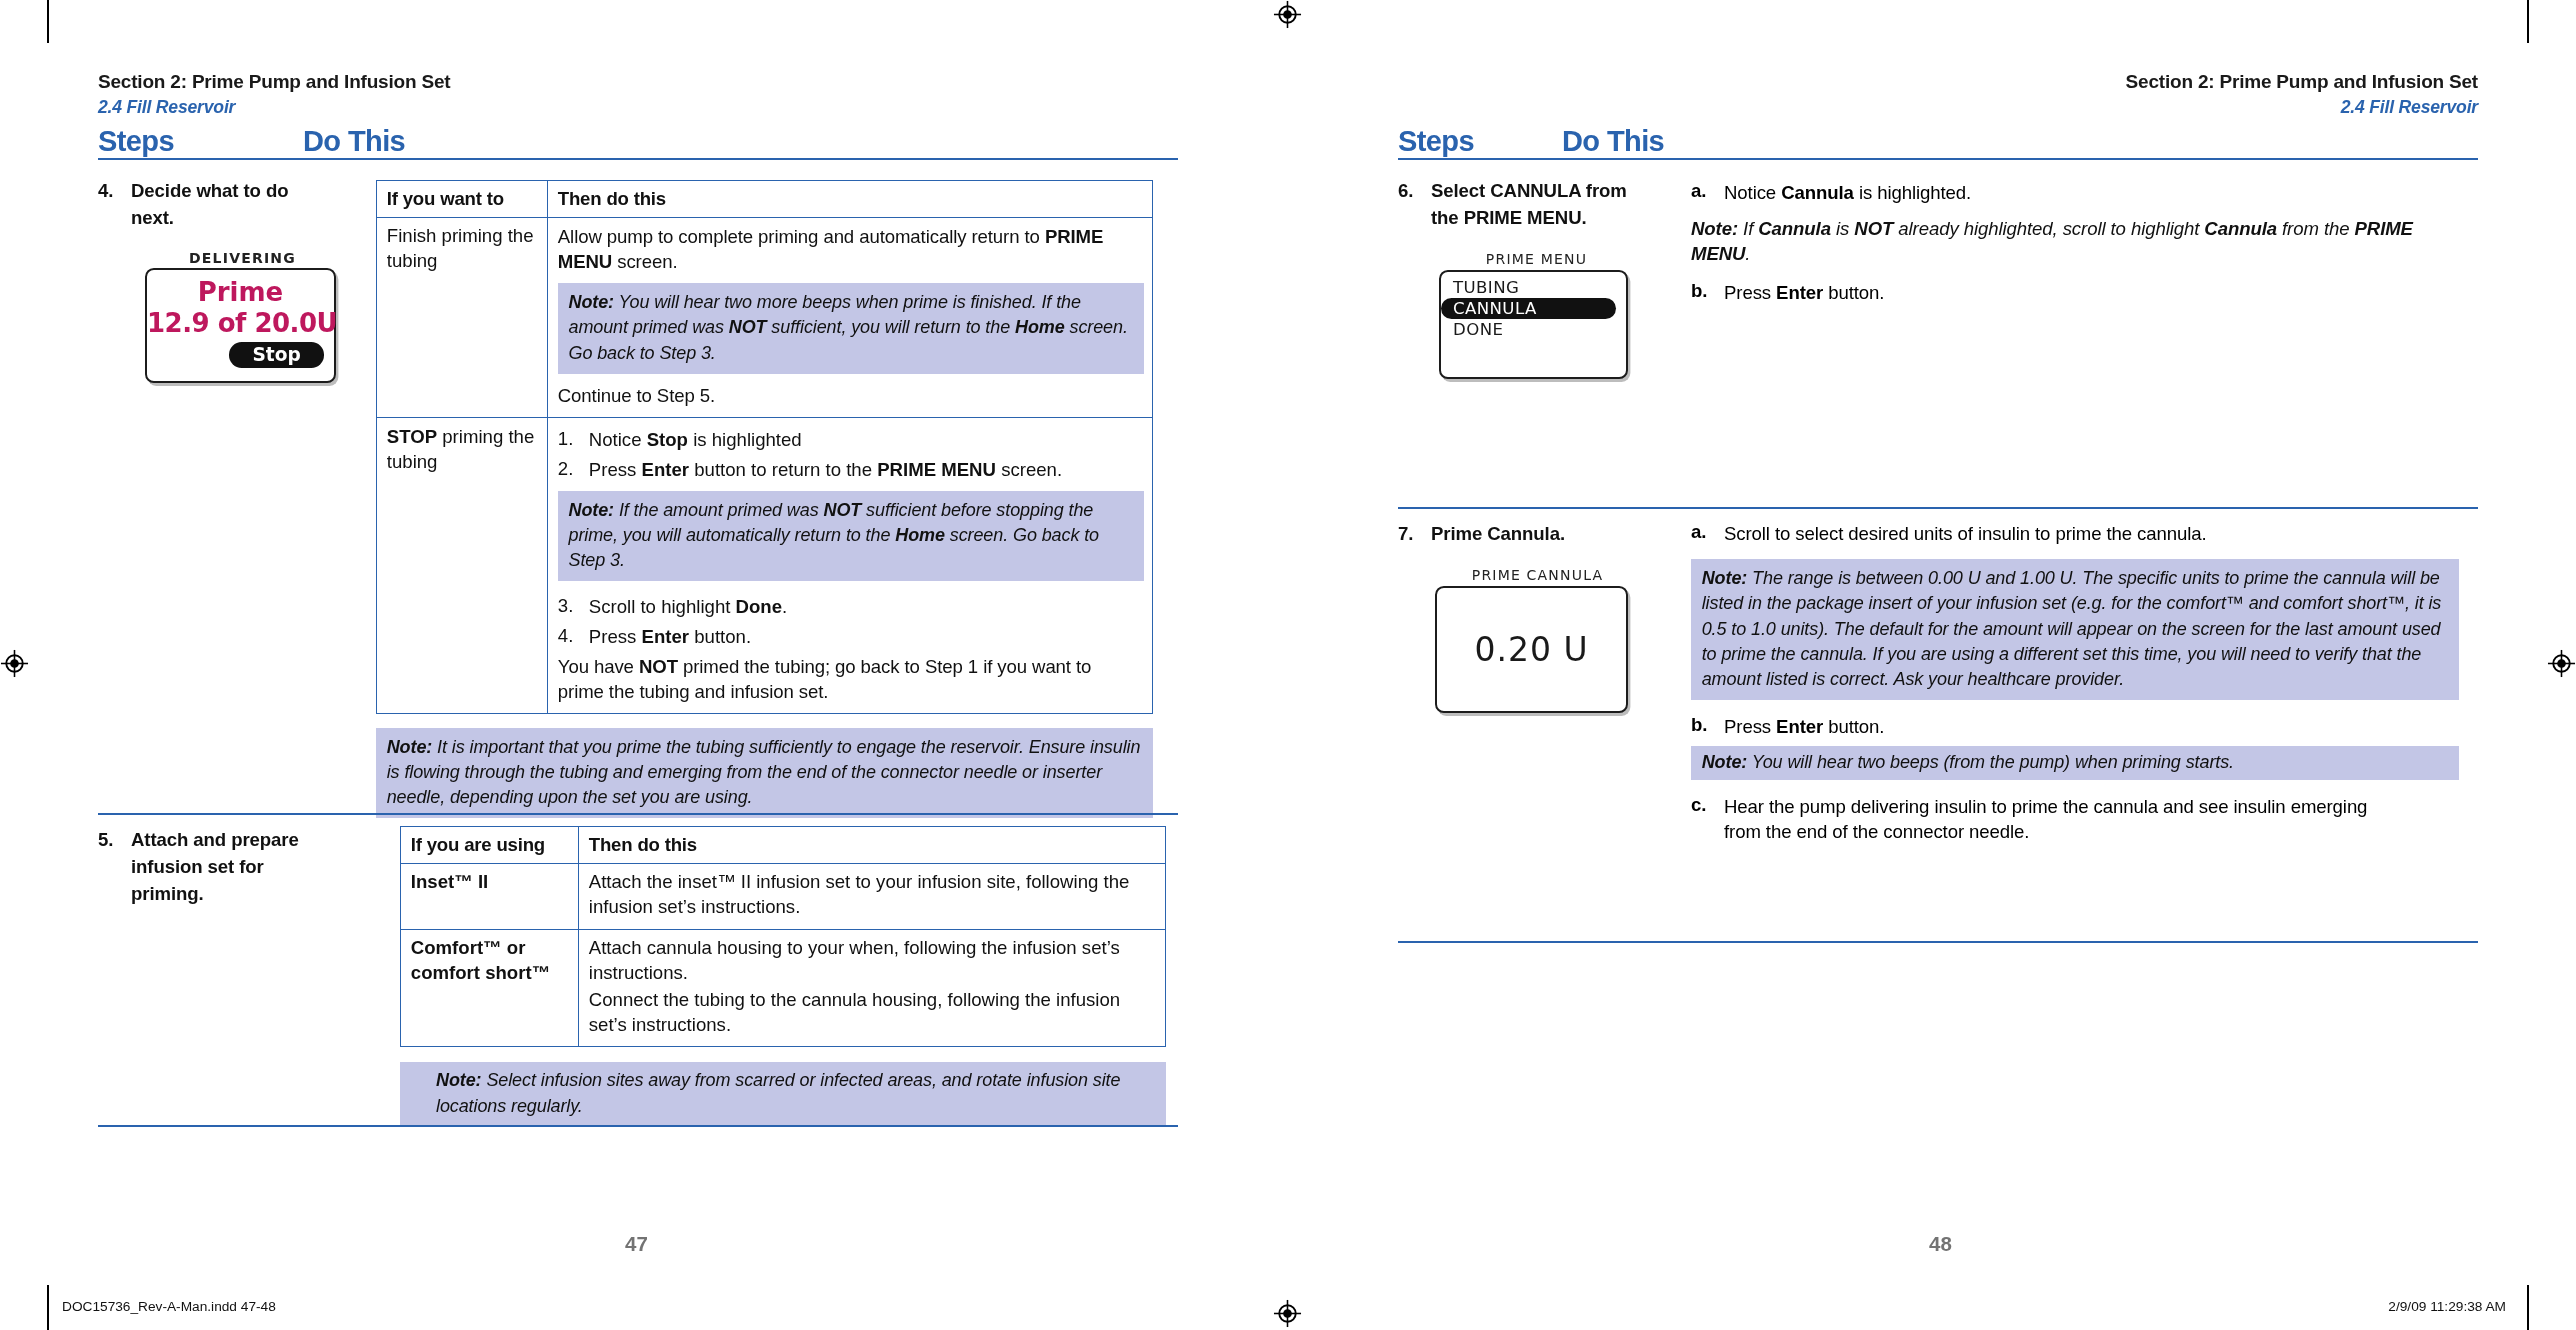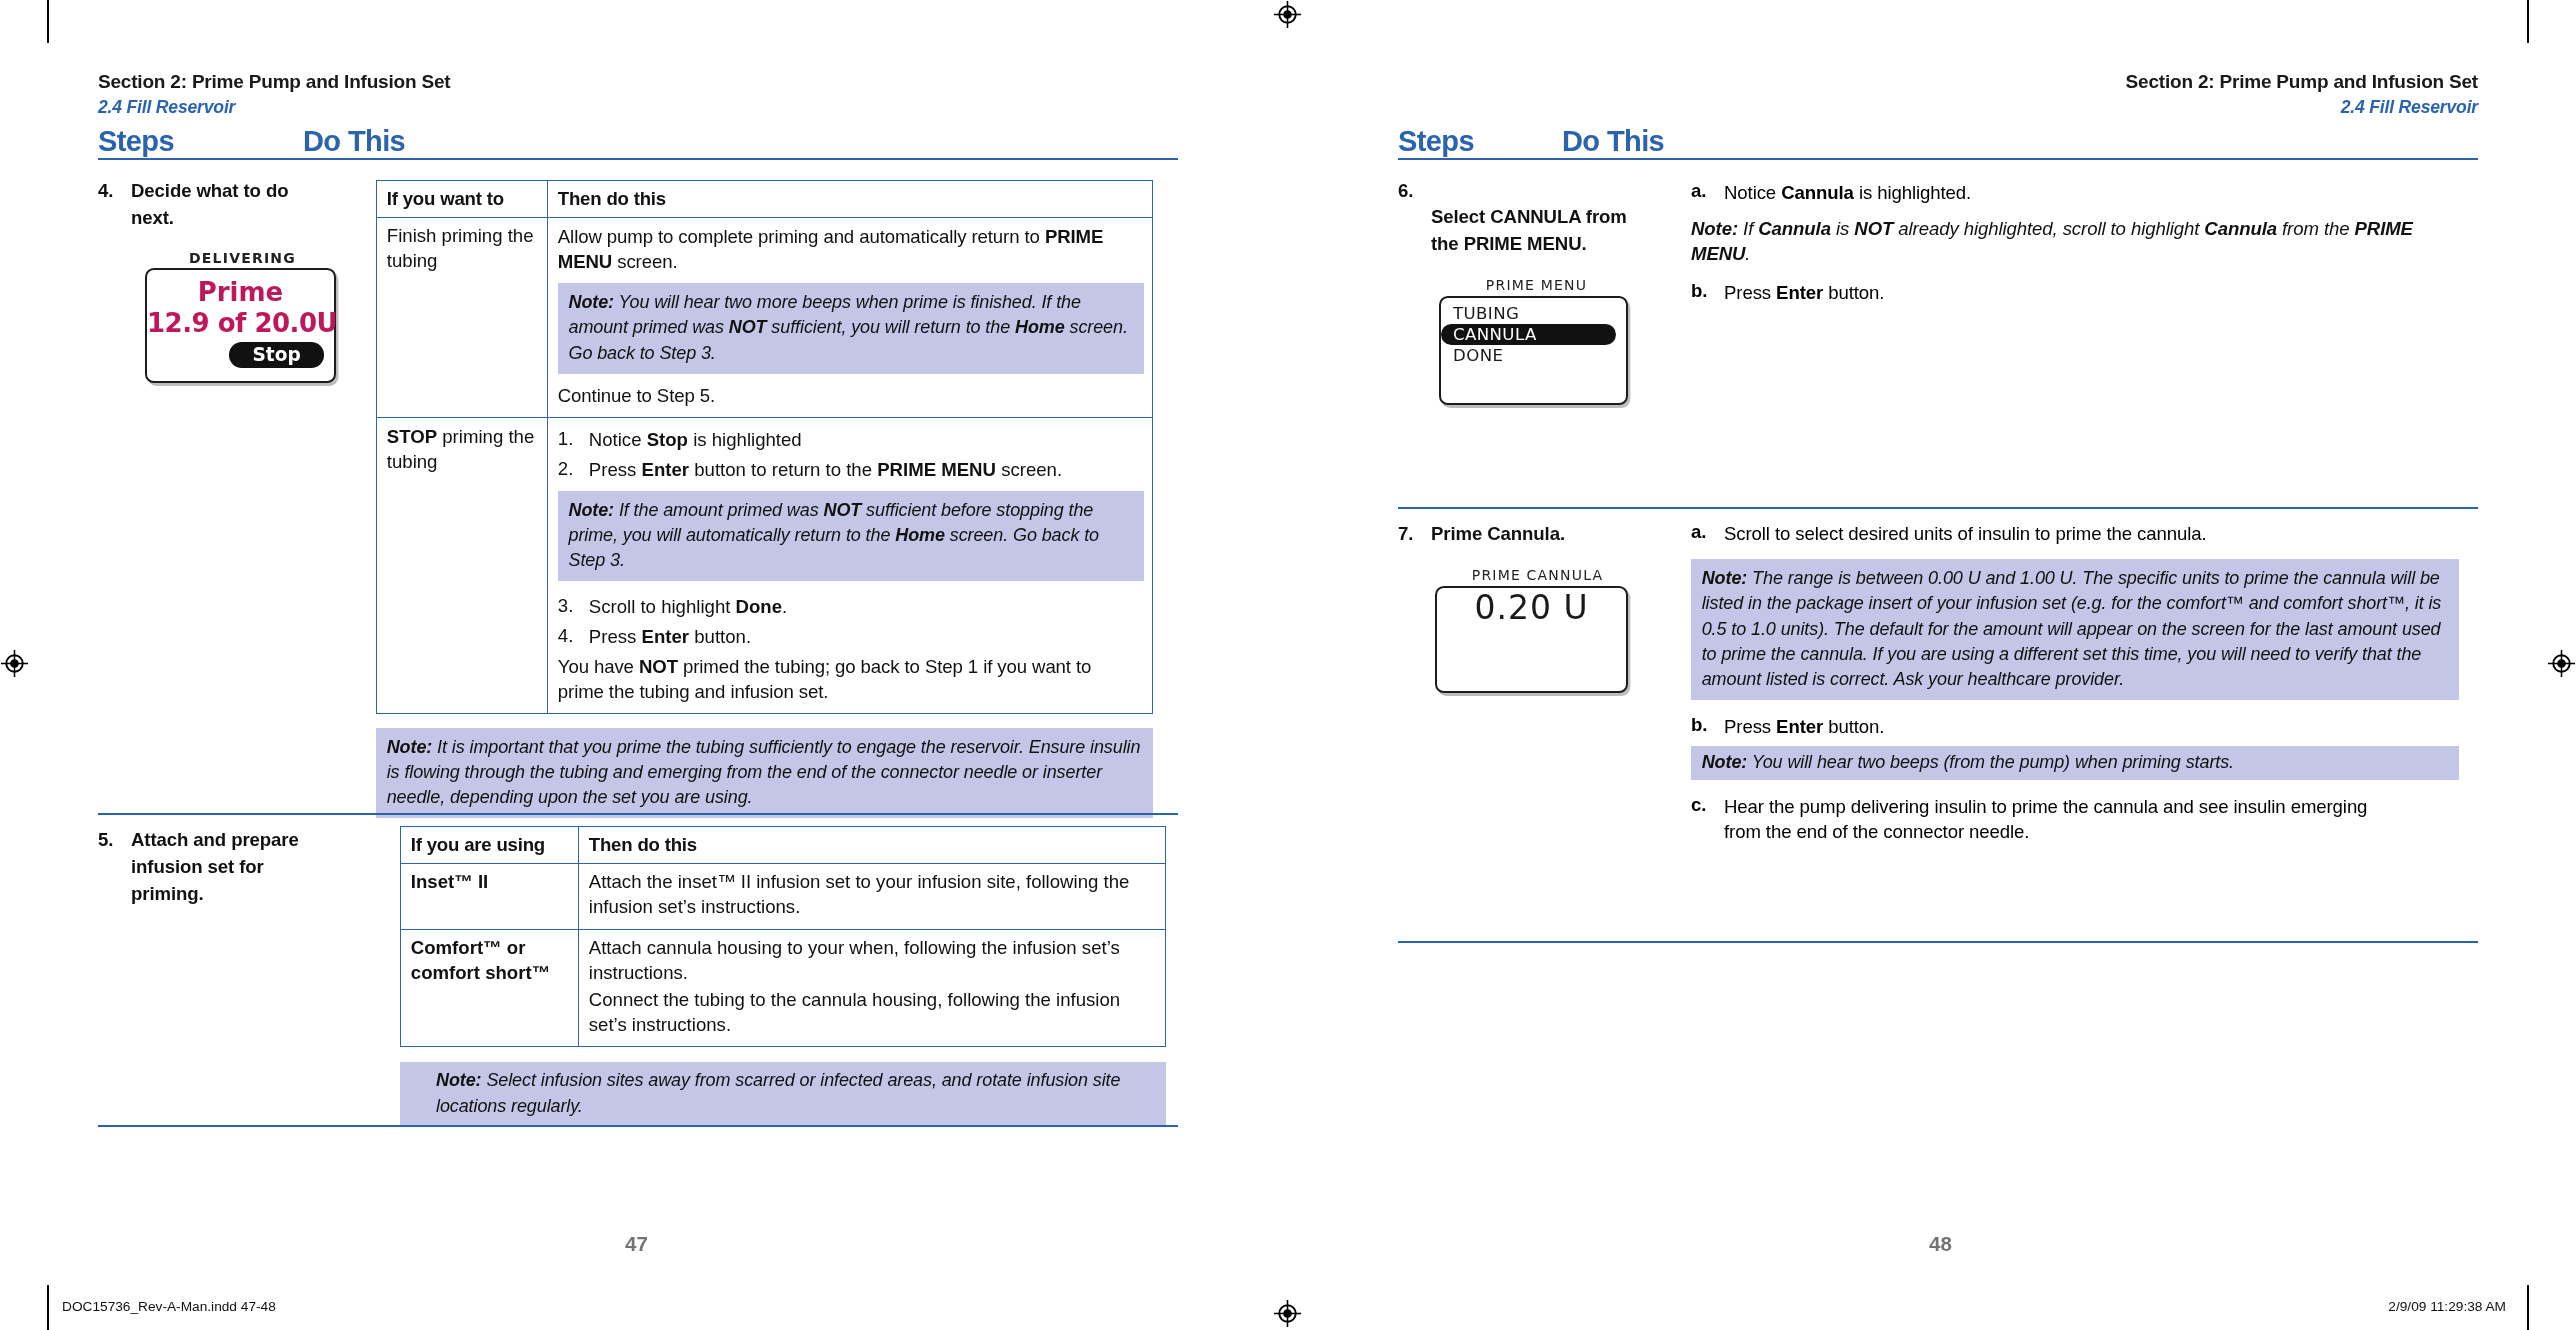--- a/index.html
+++ b/index.html
@@ -338,21 +338,21 @@
     </div>
 
     <div class="colhead" style="left:110px;top:127px;width:1080px;">
       <div class="ch" style="width:164px;">Steps</div>
       <div class="ch">Do This</div>
     </div>
 
     <div class="steps-col" style="left:110px;top:178px;width:283px;">
       <div class="step-num-row">
         <div class="step-num">6.</div>
-        <div class="step-text" style="max-width:205px;margin-top:26px;">Select CANNULA from the PRIME MENU.</div>
+        <div class="step-text" style="max-width:205px;">Select CANNULA from the PRIME MENU.</div>
       </div>
 
       <div class="pump" style="position:relative;margin:19.5px 0 0 41px;width:195px;">
         <div class="pump-caption">PRIME MENU</div>
         <div class="pump-screen" style="width:189px;height:109px;padding-top:4.9px;">
           <div class="pm-row">TUBING</div>
           <div class="pm-row sel">CANNULA</div>
           <div class="pm-row">DONE</div>
         </div>
       </div>
@@ -379,21 +379,21 @@
     <div class="rule-blue" style="left:110px;top:507px;width:1080px;"></div>
 
     <div class="steps-col" style="left:110px;top:521px;width:283px;">
       <div class="step-num-row">
         <div class="step-num">7.</div>
         <div class="step-text" style="max-width:205px;">Prime Cannula.</div>
       </div>
 
       <div class="pump" style="position:relative;margin:19.5px 0 0 37px;width:205px;">
         <div class="pump-caption">PRIME CANNULA</div>
-        <div class="pump-screen" style="width:193px;height:107px;display:flex;align-items:flex-start;justify-content:center;">
+        <div class="pump-screen" style="width:193px;height:127px;display:flex;align-items:center;justify-content:center;">
           <div class="pm-big">0.20 U</div>
         </div>
       </div>
     </div>
 
     <div class="do-col" style="left:403px;top:521px;width:781px;">
       <div class="alpha-row">
         <span class="marker">a.</span>
         <span class="atxt">Scroll to select desired units of insulin to prime the cannula.</span>
       </div>

